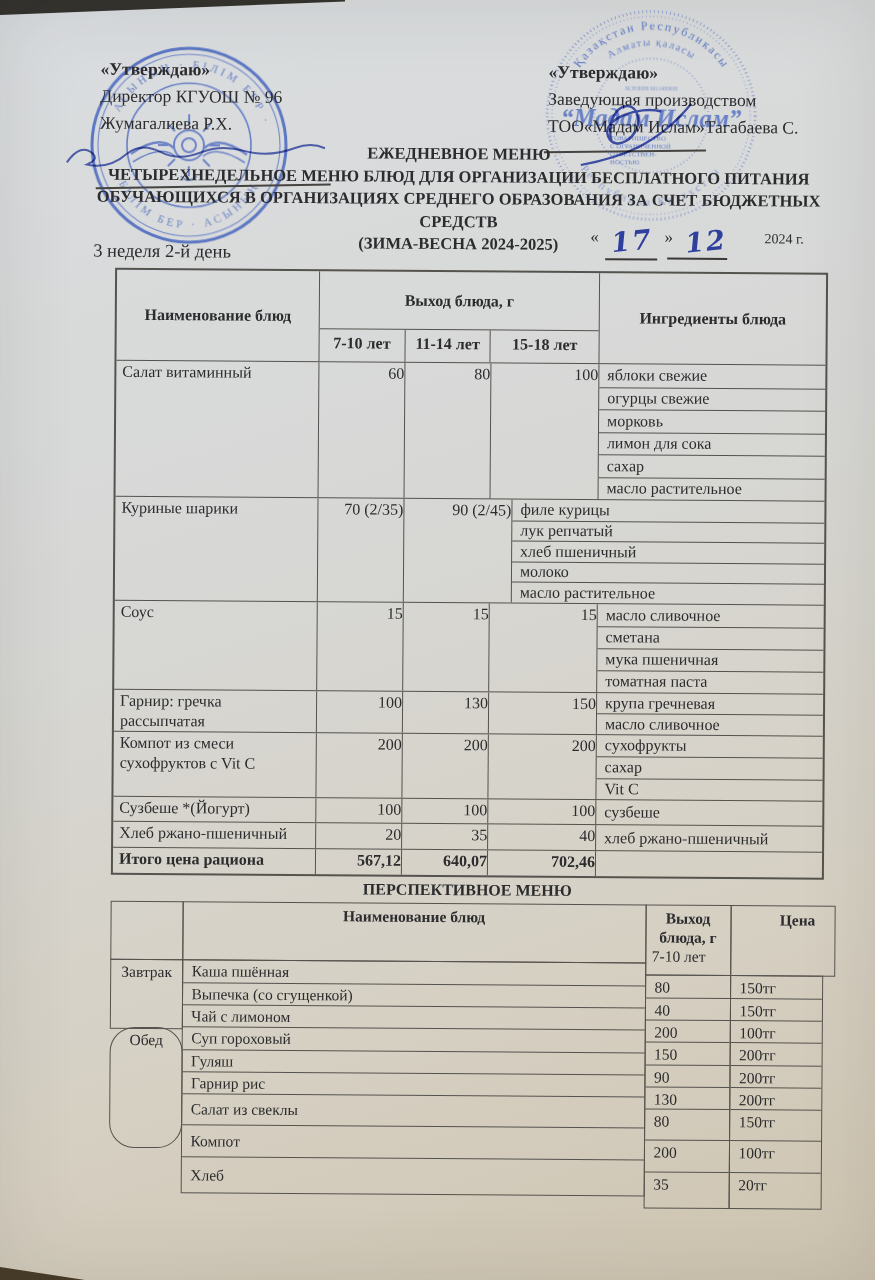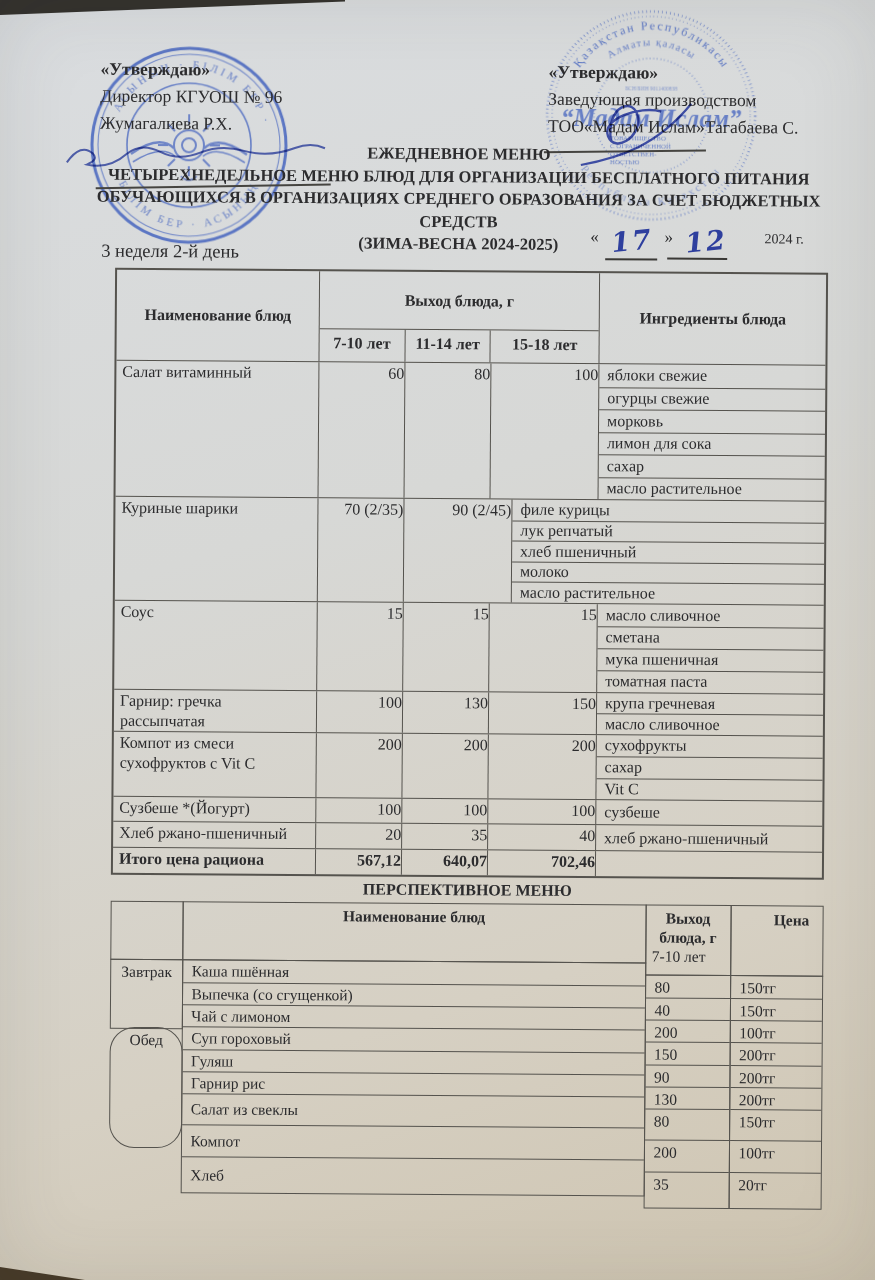--- a/index.html
+++ b/index.html
@@ -29,21 +29,21 @@
   .approve .t{font-weight:bold;}
   .approve-left{left:101px;top:58px;}
   .approve-right{left:549px;top:58px;}
   .sigline{position:absolute;background:#454440;height:2px;z-index:2;}
   .sigline-left{left:97px;top:187px;width:235px;transform:rotate(-1.3deg);}
   .sigline-right{left:545px;top:149px;width:162px;transform:rotate(-1deg);}
 
   .titleblock{position:absolute;left:80px;top:143px;width:760px;text-align:center;
     font-weight:bold;font-size:16.5px;line-height:22.5px;z-index:2;}
 
-  .week{position:absolute;left:103px;top:243px;font-size:18.5px;z-index:2;}
+  .week{position:absolute;left:95px;top:243px;font-size:18.5px;z-index:2;}
 
   .dateline{position:absolute;left:592px;top:224px;z-index:3;white-space:nowrap;}
   .dateline .pq{font-size:17px;vertical-align:8px;}
   .dateline .yr{font-size:14px;vertical-align:8px;margin-left:26px;}
   .hw{display:inline-block;font-family:"DejaVu Serif",serif;font-style:italic;font-weight:bold;
     color:var(--pen);font-size:27px;transform:rotate(-6deg);margin:0 8px;letter-spacing:2px;}
   .dline{position:absolute;background:#3a3936;height:1.5px;z-index:2;}
   .dline1{left:607px;top:257px;width:52px;}
   .dline2{left:669px;top:256px;width:60px;}
 
@@ -93,21 +93,21 @@
   
   .ptable{position:absolute;left:117px;top:903px;width:713px;height:330px;font-size:15.5px;
     z-index:2;line-height:19px;}
   .ptable *{box-sizing:border-box;}
   .pcell{position:absolute;border:var(--bw) solid var(--ln);}
   .ph-meal{left:0;top:0;width:73px;height:59px;}
   .ph-name{left:71.5px;top:0;width:464px;height:59px;text-align:center;font-weight:bold;padding-top:3px;}
   .ph-out{left:534.5px;top:0;width:86px;height:71px;padding:3px 6px;font-weight:bold;}
   .ph-out .c{text-align:center;}
   .ph-out .l3{font-weight:normal;}
-  .ph-price{left:619.5px;top:0;width:93px;height:71px;text-align:center;font-weight:bold;padding-top:4px;padding-left:30px;}
+  .ph-price{left:619.5px;top:0;width:105px;height:71px;text-align:center;font-weight:bold;padding-top:4px;padding-left:30px;}
 
   .pb-meal{position:absolute;left:0;top:57.5px;width:73px;}
   .pmeal{border:var(--bw) solid var(--ln);font-weight:normal;text-align:center;padding-top:2px;}
   .pmeal.m0{height:70px;}
   .pmeal.m1{height:121px;margin-top:-1.5px;border-radius:25px;}
 
   .pb-name{position:absolute;left:71.5px;top:57.5px;width:464px;border:var(--bw) solid var(--ln);}
   .prow{padding:0 9px;display:flex;align-items:center;}
   .prow + .prow{border-top:var(--bw) solid var(--ln);}
   .pb-out{position:absolute;left:534.5px;top:69.5px;width:86px;border:var(--bw) solid var(--ln);}

